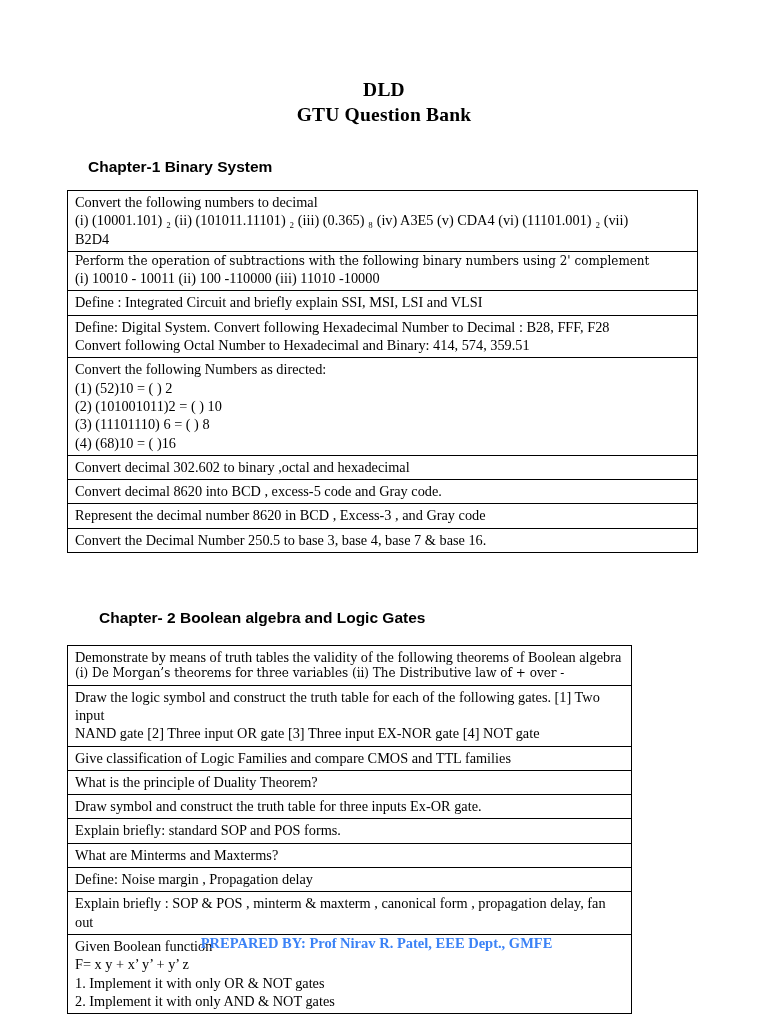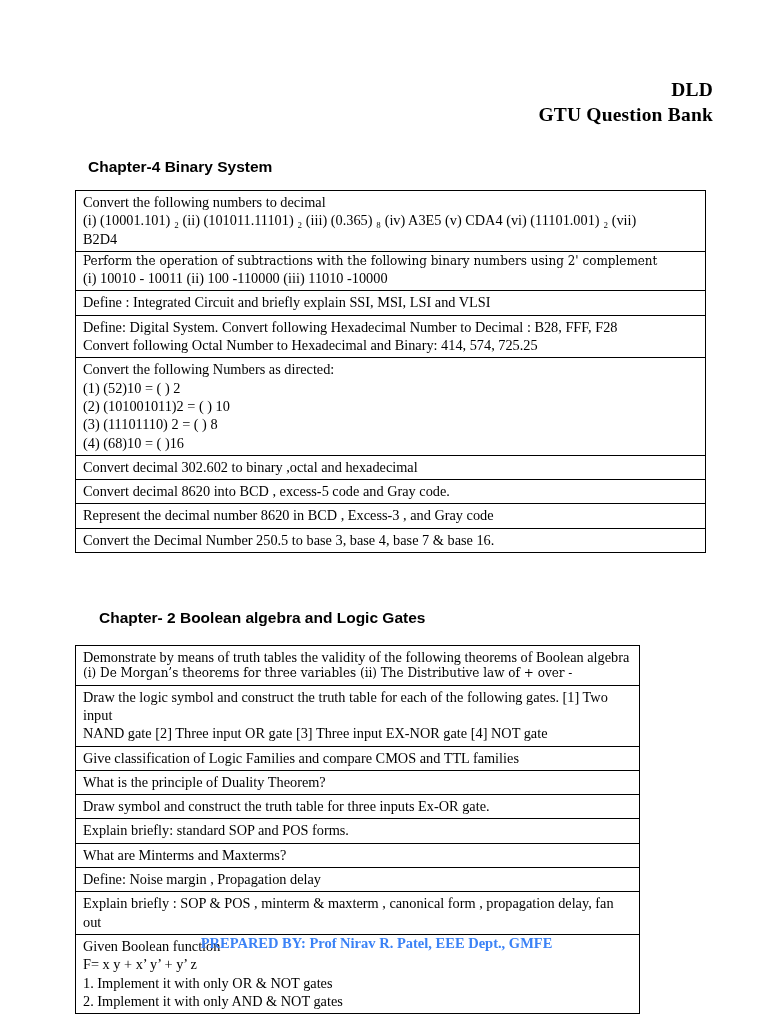--- a/index.html
+++ b/index.html
@@ -16,21 +16,21 @@
     overflow: hidden;
   }
   .page {
     width: 768px;
     height: 1024px;
     box-sizing: border-box;
     padding: 78px 55px 20px 55px;
     position: relative;
   }
   .doc-title {
-    text-align: right;
+    text-align: center;
     font-family: "Liberation Serif", serif;
     font-weight: bold;
     font-size: 19.5px;
     line-height: 1.28;
     letter-spacing: 0.2px;
   }
   .doc-title .line2 {
     display: block;
   }
   .chapter-heading {
@@ -42,21 +42,21 @@
     margin-bottom: 14px;
   }
   .chapter-heading.second {
     margin-top: 56px;
     margin-bottom: 18px;
     margin-left: 44px;
   }
   table.qtable {
     border-collapse: collapse;
     width: 631px;
-    margin-left: 20px;
+    margin-left: 12px;
     table-layout: fixed;
   }
   table.qtable td {
     border: 1px solid #000000;
     padding: 2px 5px 3px 7px;
     font-family: "Liberation Serif", serif;
     font-size: 14.3px;
     line-height: 1.28;
     vertical-align: top;
   }
@@ -87,21 +87,21 @@
 </head>
 <body>
 
 <div class="page">
 
   <div class="doc-title">
     <span>DLD</span>
     <span class="line2">GTU Question Bank</span>
   </div>
 
-  <div class="chapter-heading">Chapter-4 Binary System</div>
+  <div class="chapter-heading">Chapter-1 Binary System</div>
 
   <table class="qtable">
     <tbody>
       <tr>
         <td>
           <span class="cellline">Convert the following numbers to decimal</span>
           <span class="cellline">(i) (10001.101) ₂ (ii) (101011.11101) ₂ (iii) (0.365) ₈ (iv) A3E5 (v) CDA4 (vi) (11101.001) ₂ (vii)</span>
           <span class="cellline">B2D4</span>
         </td>
       </tr>
@@ -112,29 +112,29 @@
         </td>
       </tr>
       <tr>
         <td>
           <span class="cellline">Define : Integrated Circuit and briefly explain SSI, MSI, LSI and VLSI</span>
         </td>
       </tr>
       <tr>
         <td>
           <span class="cellline">Define: Digital System. Convert following Hexadecimal Number to Decimal : B28, FFF, F28</span>
-          <span class="cellline">Convert following Octal Number to Hexadecimal and Binary: 414, 574, 725.25</span>
+          <span class="cellline">Convert following Octal Number to Hexadecimal and Binary: 414, 574, 359.51</span>
         </td>
       </tr>
       <tr>
         <td>
           <span class="cellline">Convert the following Numbers as directed:</span>
           <span class="cellline">(1) (52)10 = ( ) 2</span>
           <span class="cellline">(2) (101001011)2 = ( ) 10</span>
-          <span class="cellline">(3) (11101110) 2 = ( ) 8</span>
+          <span class="cellline">(3) (11101110) 6 = ( ) 8</span>
           <span class="cellline"> (4) (68)10 = ( )16</span>
         </td>
       </tr>
       <tr>
         <td>
           <span class="cellline">Convert decimal 302.602 to binary ,octal and hexadecimal</span>
         </td>
       </tr>
       <tr>
         <td>

